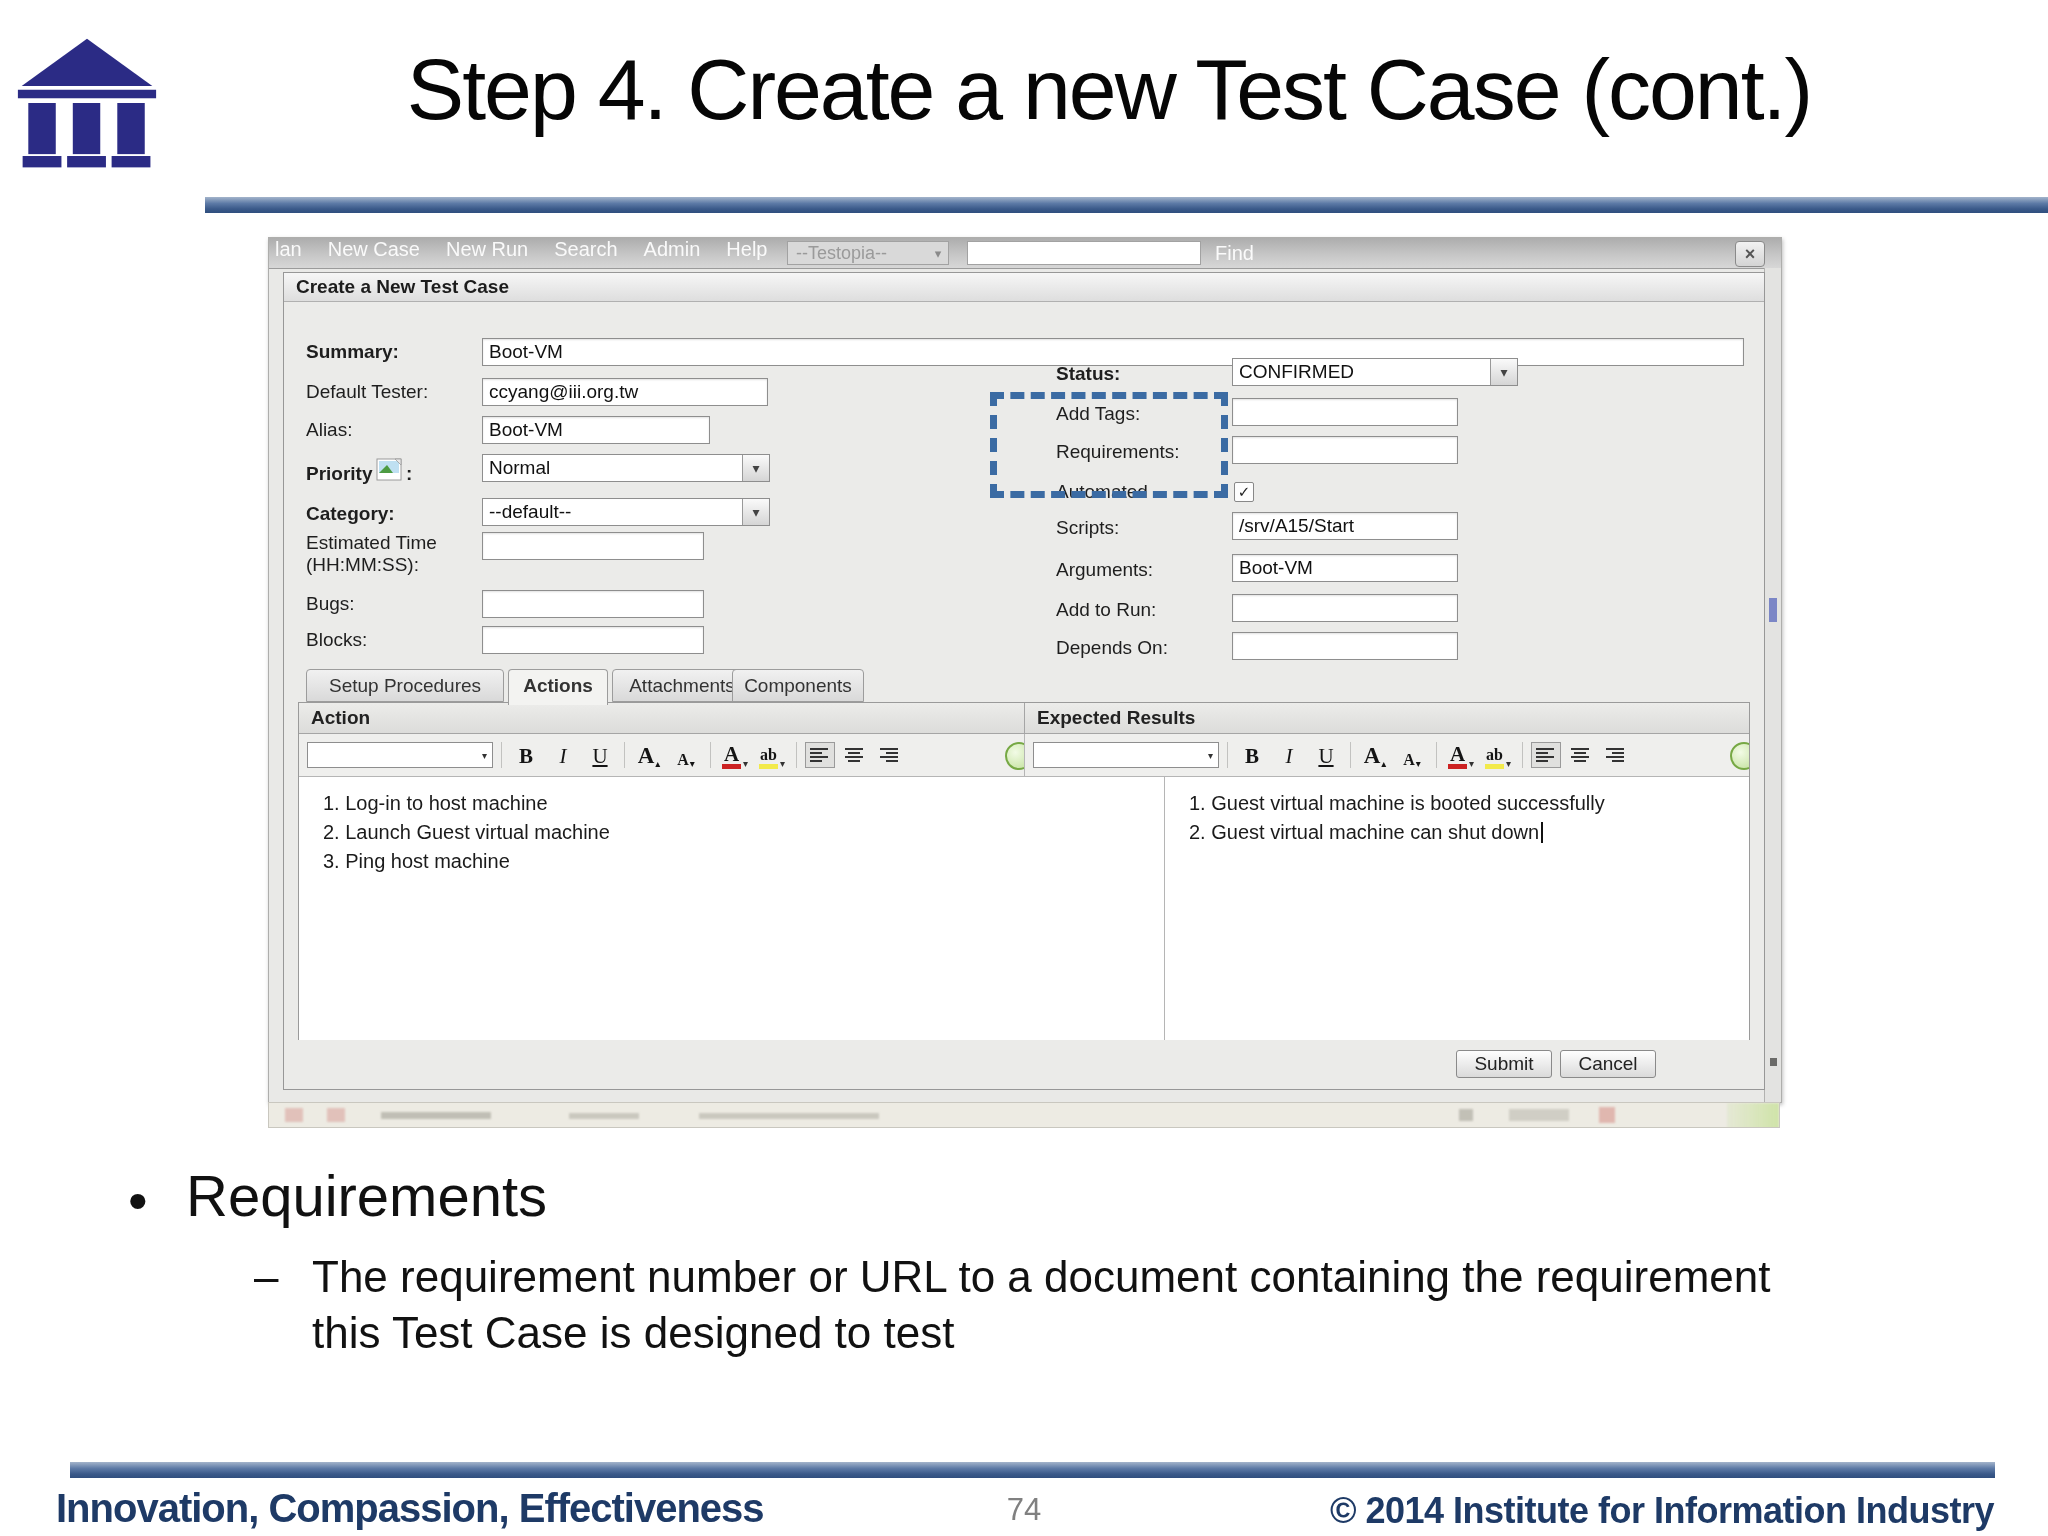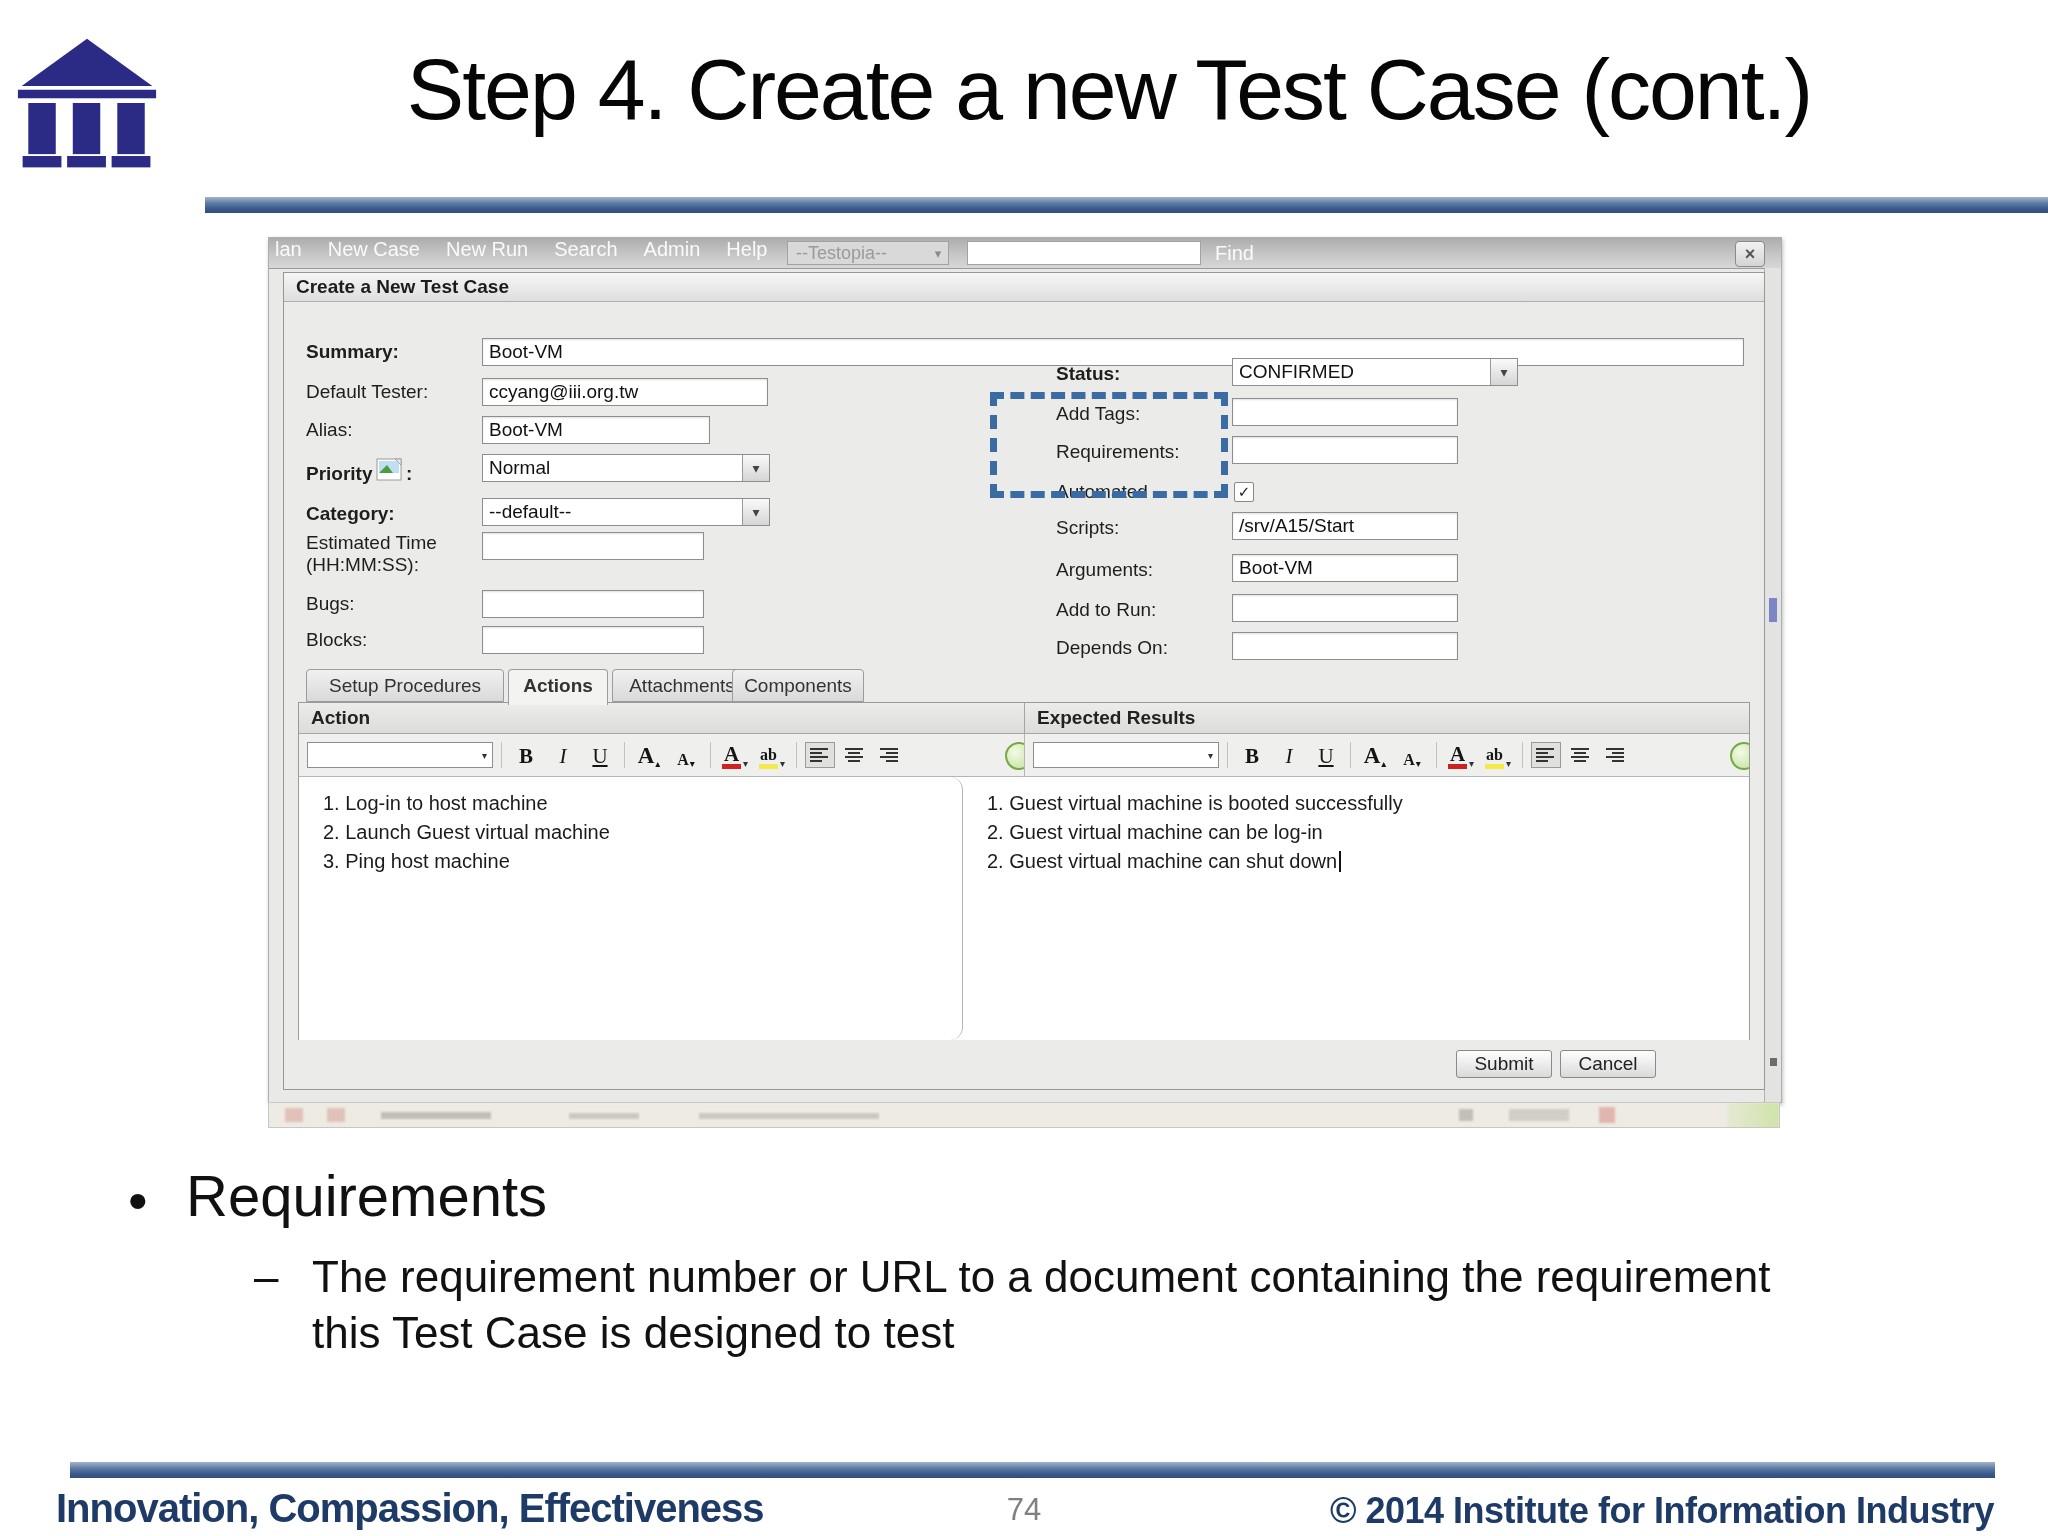--- a/index.html
+++ b/index.html
@@ -106,21 +106,21 @@
   .stack .bar { width:19px; height:5px; margin-top:1px; }
   .bar.red { background:#cc2222; }
   .bar.yel { background:#f2ea4b; }
   .dd { font-family:"DejaVu Sans",sans-serif; font-size:10px; color:#333; margin-left:2px; }
   .al { width:30px; height:26px; display:flex; align-items:center; justify-content:center; flex:none; }
   .al.seld { border:1px solid #9a9a9a; background:#e0e0de; box-sizing:border-box; }
   .globe { position:absolute; right:-9px; top:8px; width:24px; height:24px; border-radius:50%;
            border:2px solid #76a844; background:radial-gradient(circle at 35% 35%,#f2fbe6,#bfdf97); }
   .ed-body { display:flex; height:263px; background:#fff; }
   .ed-pane { box-sizing:border-box; padding:12px 8px 0 24px; font-size:20px; line-height:29px; color:#1b1b1b; }
-  .ed-pane.first { width:664px; border-right:1px solid #b5b5b5;border-radius:13px; }
+  .ed-pane.first { width:866px; border-right:1px solid #b5b5b5; }
   .ed-pane.rest { flex:1; }
   .caret-bar { display:inline-block; width:2px; height:21px; background:#111; vertical-align:-4px; margin-left:2px; }
 
   .btn { position:absolute; width:96px; height:28px; box-sizing:border-box; border:1px solid #8a8a8a;
          border-radius:3px; background:linear-gradient(#fefefe,#dadada); font-size:19px; color:#222;
          text-align:center; line-height:26px; }
 
   .under-strip { position:absolute; left:268px; top:1102px; width:1512px; height:26px;
                  background:#edebe3; border:1px solid #c9c7bf; box-sizing:border-box; overflow:hidden; }
   .blob { position:absolute; filter:blur(1px); }
@@ -396,21 +396,20 @@
           </div>
         </div>
         <div class="ed-body">
           <div class="ed-pane first">
             <div>1. Log-in to host machine</div>
             <div>2. Launch Guest virtual machine</div>
             <div>3. Ping host machine</div>
           </div>
           <div class="ed-pane rest">
             <div>1. Guest virtual machine is booted successfully</div>
-            <div>2. Guest virtual machine can be log-in</div>
             <div><span>2. Guest virtual machine can shut down</span><span class="caret-bar"></span></div>
           </div>
         </div>
       </div>
 
       <div class="btn" style="left:1172px;top:748px">Submit</div>
       <div class="btn" style="left:1276px;top:748px">Cancel</div>
     </div>
   </div>
 </div>

